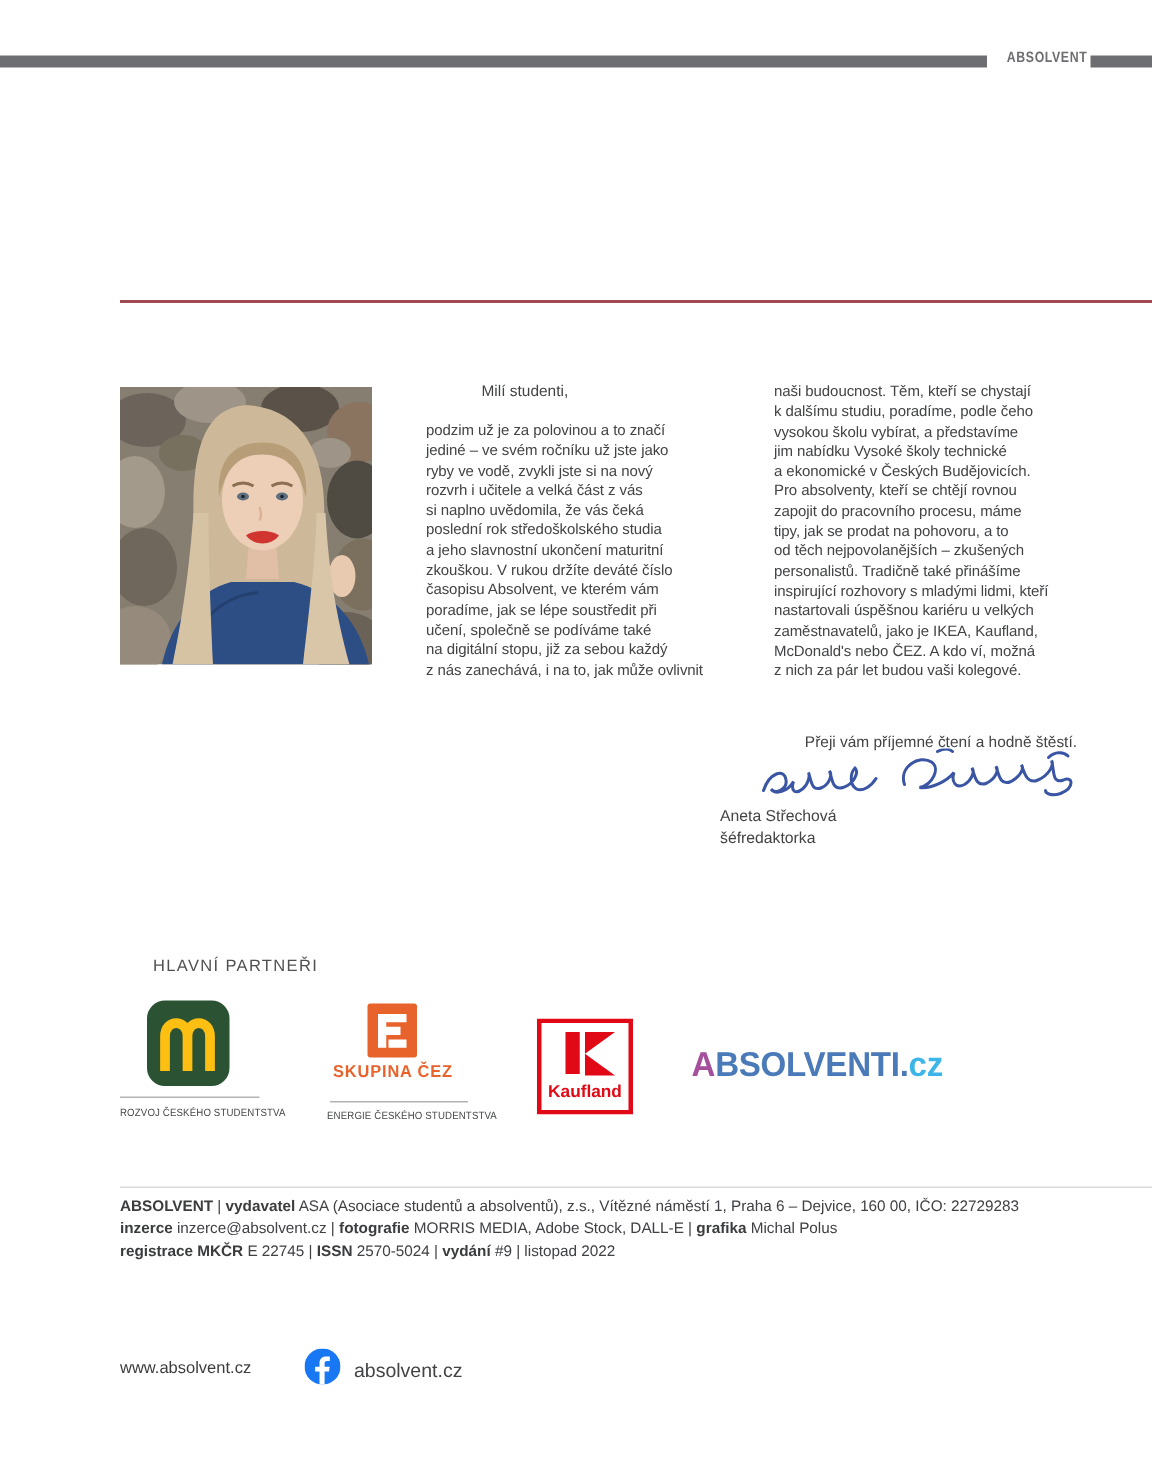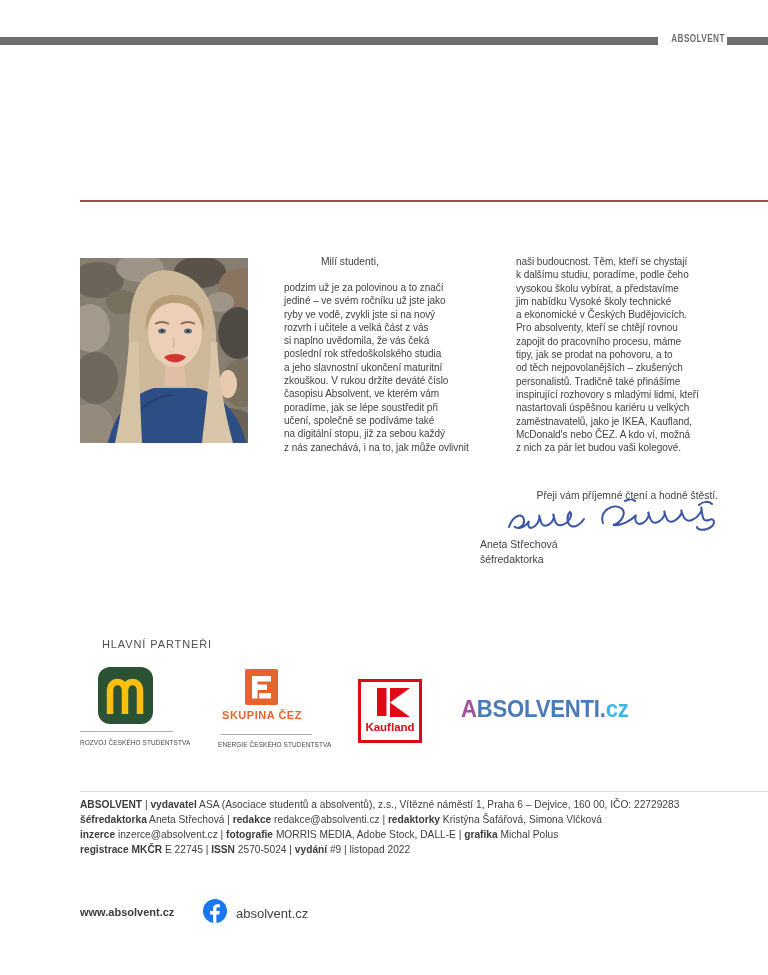--- a/index.html
+++ b/index.html
@@ -45,21 +45,21 @@
   .kf-logo{position:absolute;left:358px;top:679px;width:64px;height:64px;}
   .abs-logo{position:absolute;left:461px;top:696px;font-size:23px;font-weight:bold;letter-spacing:-.2px;
             transform:scaleX(.96);transform-origin:left;}
   .abs-a{color:#a4509c;} .abs-mid{color:#4a7ab8;} .abs-cz{color:#3eb5e9;}
 
   
   .f-rule{position:absolute;left:80px;top:791px;width:688px;height:1px;background:#dcdcdc;}
   .imprint{position:absolute;left:80px;top:797px;width:640px;font-size:10.2px;line-height:15px;color:#3f4144;}
   .imprint b{color:#3a3c3e;}
 
-  .site{position:absolute;left:80px;top:906px;font-size:11px;font-weight:bold;color:#3a3c3e;}
+  .site{position:absolute;left:80px;top:906px;font-size:11px;font-weight:normal;color:#3a3c3e;}
   .fb-icon{position:absolute;left:203px;top:899px;width:24px;height:24px;}
   .fb-handle{position:absolute;left:236px;top:906px;font-size:13px;color:#414345;}
 </style>
 </head>
 <body>
 
 <div class="page">
 
   <div class="bar bar-left"></div>
   <div class="hdr-label">ABSOLVENT</div>
@@ -172,21 +172,20 @@
     <polygon points="32,9 52,9 32,23.5" fill="#e10915"></polygon>
     <polygon points="32,23.5 52,38 32,38" fill="#e10915"></polygon>
     <text x="32" y="52" text-anchor="middle" font-family="Liberation Sans, sans-serif" font-size="11.5" font-weight="bold" fill="#e10915">Kaufland</text>
   </svg>
 
   <div class="abs-logo"><span class="abs-a">A</span><span class="abs-mid">BSOLVENTI.</span><span class="abs-cz">cz</span></div>
 
   <div class="f-rule"></div>
   <div class="imprint">
       <div><b>ABSOLVENT</b><span> | </span><b>vydavatel</b><span> ASA (Asociace studentů a absolventů), z.s., Vítězné náměstí 1, Praha 6 – Dejvice, 160 00, IČO: 22729283</span></div>
-      <div><b>šéfredaktorka</b><span> Aneta Střechová | </span><b>redakce</b><span> redakce@absolventi.cz | </span><b>redaktorky</b><span> Kristýna Šafářová, Simona Vlčková</span></div>
       <div><b>inzerce</b><span> inzerce@absolvent.cz | </span><b>fotografie</b><span> MORRIS MEDIA, Adobe Stock, DALL-E | </span><b>grafika</b><span> Michal Polus</span></div>
       <div><b>registrace MKČR</b><span> E 22745 | </span><b>ISSN</b><span> 2570-5024 | </span><b>vydání</b><span> #9 | listopad 2022</span></div>
     </div>
 
   <div class="site">www.absolvent.cz</div>
   <svg class="fb-icon" viewBox="0 0 24 24">
     <circle cx="12" cy="12" r="12" fill="#1877f2"></circle>
     <path d="M13.4,24 v-8.6 h2.9 l0.5,-3.3 h-3.4 v-2.1 c0,-1 0.3,-1.7 1.7,-1.7 h1.8 V5.4 c-0.3,0 -1.4,-0.1 -2.6,-0.1 c-2.6,0 -4.3,1.6 -4.3,4.4 v2.4 H7.1 v3.3 h2.9 V23.6 C10.9,23.9 12.6,24.1 13.4,24 Z" fill="#ffffff"></path>
   </svg>
   <div class="fb-handle">absolvent.cz</div>

